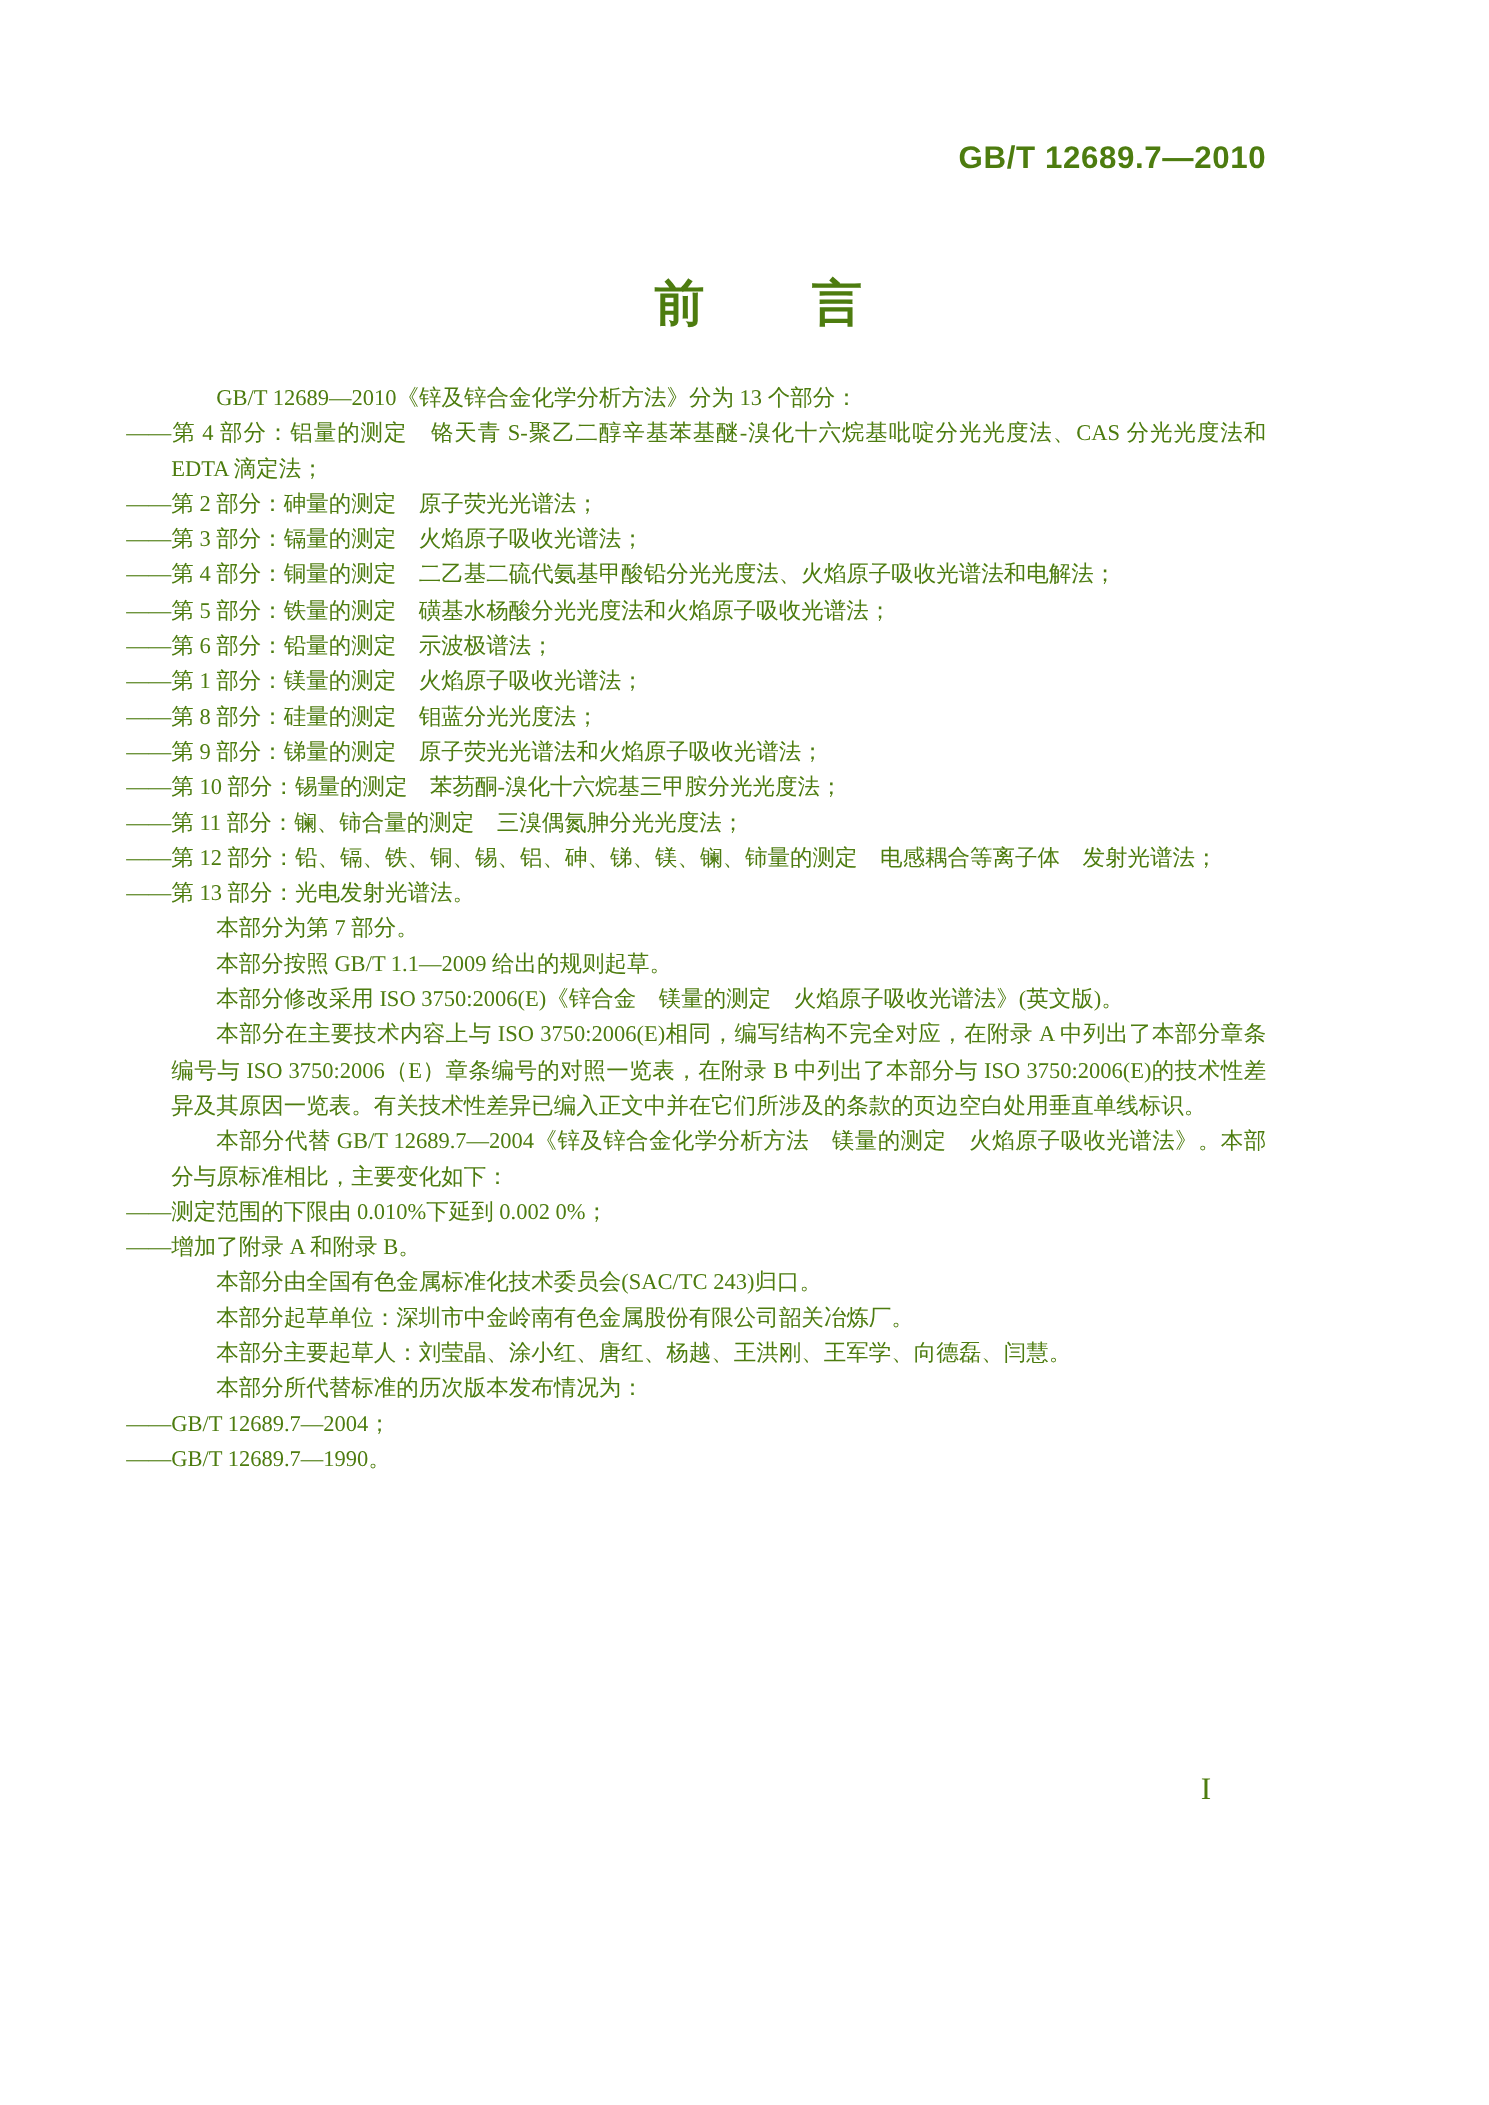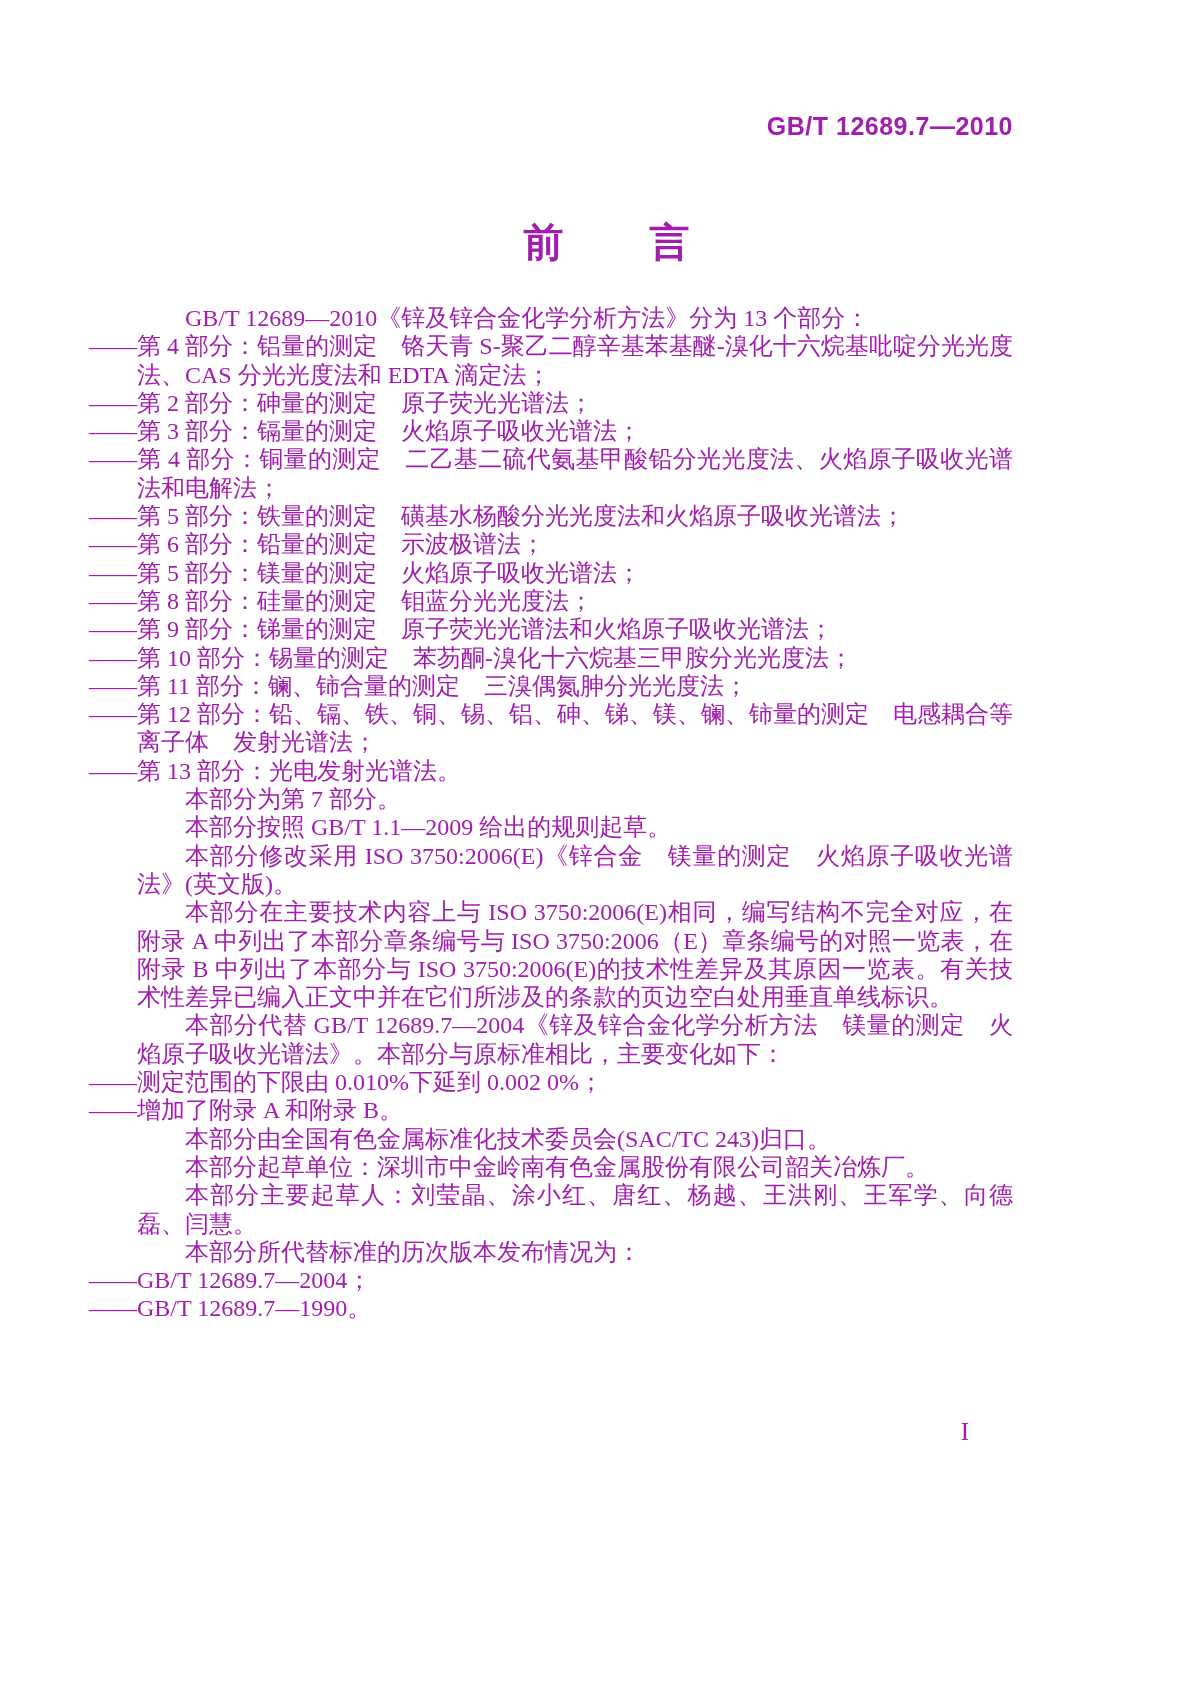--- a/index.html
+++ b/index.html
@@ -4,21 +4,21 @@
 <style>
   html, body { margin: 0; padding: 0; background: #e8e8e8; }
   .page {
     position: relative;
     width: 1191px;
     height: 1684px;
     margin: 0 auto;
     background: #ffffff;
     overflow: hidden;
     font-family: "Liberation Serif", "DejaVu Serif", serif;
-    color: #a21caf;
+    color: #4d7c0f;
   }
   .doc-code {
     position: absolute;
     top: 112px;
     right: 178px;
     font-family: "Liberation Sans", "DejaVu Sans", sans-serif;
     font-weight: bold;
     font-size: 25px;
     letter-spacing: 0.5px;
   }
@@ -32,21 +32,21 @@
     font-family: "Liberation Sans", "DejaVu Sans", sans-serif;
     font-weight: bold;
     font-size: 40px;
     letter-spacing: 2px;
   }
   .body-block {
     position: absolute;
     top: 304px;
     left: 137px;
     width: 876px;
-    font-size: 24px;
+    font-size: 18px;
     line-height: 28.3px;
     text-align: justify;
   }
   .body-block p { margin: 0; padding: 0; }
   .para { text-indent: 2em; }
   .item { padding-left: 4em; text-indent: -2em; }
   .page-number {
     position: absolute;
     top: 1418px;
     right: 222px;
@@ -64,21 +64,21 @@
   <h1 class="title">前　　言</h1>
 
   <div class="body-block">
     <p class="para">GB/T 12689—2010《锌及锌合金化学分析方法》分为 13 个部分：</p>
     <p class="item">——第 4 部分：铝量的测定　铬天青 S-聚乙二醇辛基苯基醚-溴化十六烷基吡啶分光光度法、CAS 分光光度法和 EDTA 滴定法；</p>
     <p class="item">——第 2 部分：砷量的测定　原子荧光光谱法；</p>
     <p class="item">——第 3 部分：镉量的测定　火焰原子吸收光谱法；</p>
     <p class="item">——第 4 部分：铜量的测定　二乙基二硫代氨基甲酸铅分光光度法、火焰原子吸收光谱法和电解法；</p>
     <p class="item">——第 5 部分：铁量的测定　磺基水杨酸分光光度法和火焰原子吸收光谱法；</p>
     <p class="item">——第 6 部分：铅量的测定　示波极谱法；</p>
-    <p class="item">——第 5 部分：镁量的测定　火焰原子吸收光谱法；</p>
+    <p class="item">——第 1 部分：镁量的测定　火焰原子吸收光谱法；</p>
     <p class="item">——第 8 部分：硅量的测定　钼蓝分光光度法；</p>
     <p class="item">——第 9 部分：锑量的测定　原子荧光光谱法和火焰原子吸收光谱法；</p>
     <p class="item">——第 10 部分：锡量的测定　苯芴酮-溴化十六烷基三甲胺分光光度法；</p>
     <p class="item">——第 11 部分：镧、铈合量的测定　三溴偶氮胂分光光度法；</p>
     <p class="item">——第 12 部分：铅、镉、铁、铜、锡、铝、砷、锑、镁、镧、铈量的测定　电感耦合等离子体　发射光谱法；</p>
     <p class="item">——第 13 部分：光电发射光谱法。</p>
     <p class="para">本部分为第 7 部分。</p>
     <p class="para">本部分按照 GB/T 1.1—2009 给出的规则起草。</p>
     <p class="para">本部分修改采用 ISO 3750:2006(E)《锌合金　镁量的测定　火焰原子吸收光谱法》(英文版)。</p>
     <p class="para">本部分在主要技术内容上与 ISO 3750:2006(E)相同，编写结构不完全对应，在附录 A 中列出了本部分章条编号与 ISO 3750:2006（E）章条编号的对照一览表，在附录 B 中列出了本部分与 ISO 3750:2006(E)的技术性差异及其原因一览表。有关技术性差异已编入正文中并在它们所涉及的条款的页边空白处用垂直单线标识。</p>

